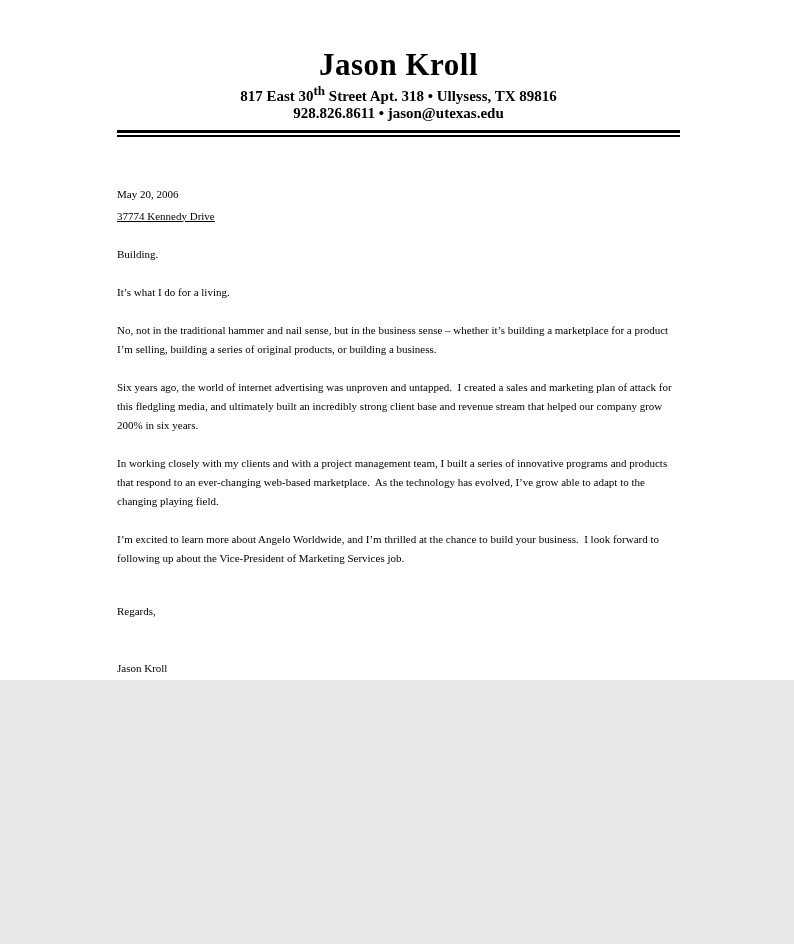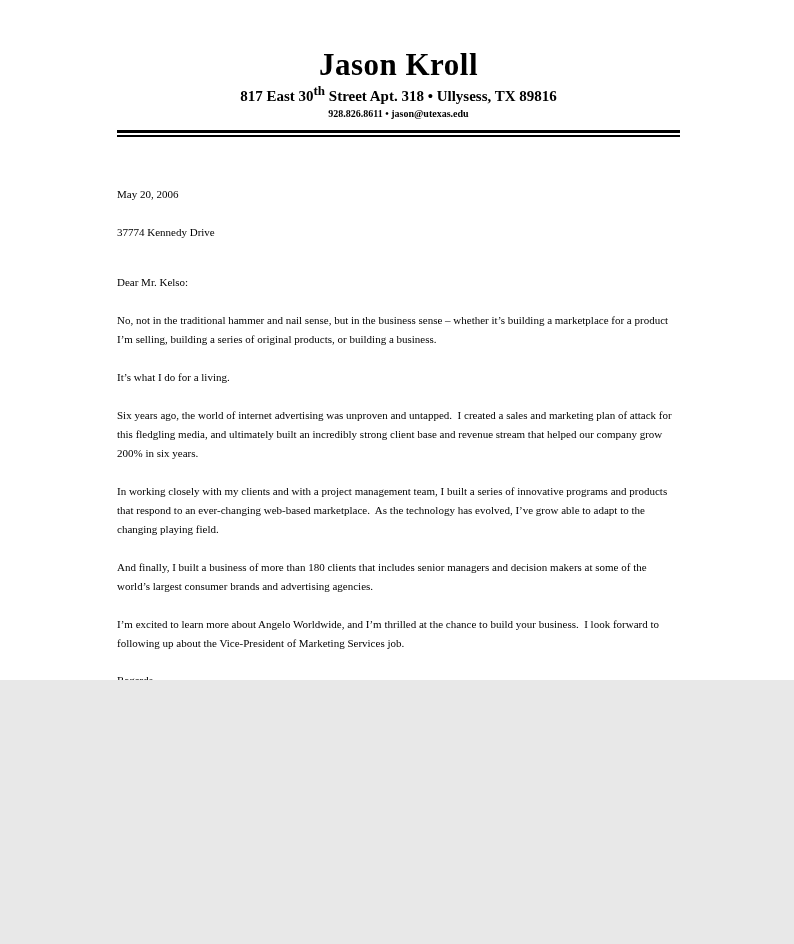--- a/index.html
+++ b/index.html
@@ -27,41 +27,41 @@
     margin-top: 6px;
     font-size: 15px;
     font-weight: bold;
     line-height: 17px;
   }
   .lh-address sup {
     font-size: 13px;
     line-height: 0;
   }
   .lh-contact {
-    font-size: 10px;
+    font-size: 15px;
     font-weight: bold;
     line-height: 17px;
   }
   
   .divider { margin-top: 8px; }
   .divider .rule-thick { height: 3px; background: #000; }
   .divider .rule-thin  { height: 1.5px; background: #000; margin-top: 2px; }
   
   .letter-body {
     font-size: 11px;
     line-height: 19px;
   }
   .date { margin-top: 48px; }
-  .recipient { margin-top: 19px; }
+  .recipient { margin-top: 3px; text-decoration: underline; }
   .salutation { margin-top: 31px; }
   .para {
     margin-top: 19px;
     white-space: pre-wrap;
   }
-  .closing { margin-top: 18px; }
+  .closing { margin-top: 34px; }
   .signature { margin-top: 38px; }
 </style>
 </head>
 <body>
 
 <div class="page">
 
   <div class="letterhead">
     <div class="lh-name">Jason Kroll</div>
     <div class="lh-address">
@@ -76,27 +76,26 @@
   </div>
 
   <div class="letter-body">
 
     <div class="date">May 20, 2006</div>
 
     <div class="recipient">
       <div>37774 Kennedy Drive</div>
     </div>
 
-    <div class="salutation">Dear Mr. Kelso:</div>
 
+    <p class="para">Building.</p>
+    <p class="para">It’s what I do for a living.</p>
     <p class="para">No, not in the traditional hammer and nail sense, but in the business sense – whether it’s building a marketplace for a product I’m selling, building a series of original products, or building a business.</p>
-    <p class="para">It’s what I do for a living.</p>
     <p class="para">Six years ago, the world of internet advertising was unproven and untapped.  I created a sales and marketing plan of attack for this fledgling media, and ultimately built an incredibly strong client base and revenue stream that helped our company grow 200% in six years.</p>
     <p class="para">In working closely with my clients and with a project management team, I built a series of innovative programs and products that respond to an ever-changing web-based marketplace.  As the technology has evolved, I’ve grow able to adapt to the changing playing field.</p>
-    <p class="para">And finally, I built a business of more than 180 clients that includes senior managers and decision makers at some of the world’s largest consumer brands and advertising agencies.</p>
     <p class="para">I’m excited to learn more about Angelo Worldwide, and I’m thrilled at the chance to build your business.  I look forward to following up about the Vice-President of Marketing Services job.</p>
 
     <div class="closing">Regards,</div>
 
     <div class="signature">Jason Kroll</div>
 
   </div>
 
 </div>
 

